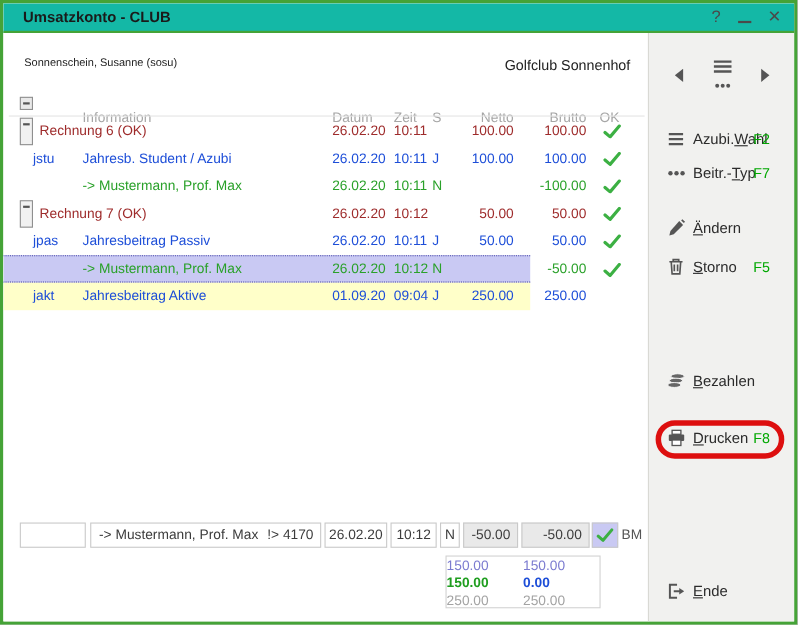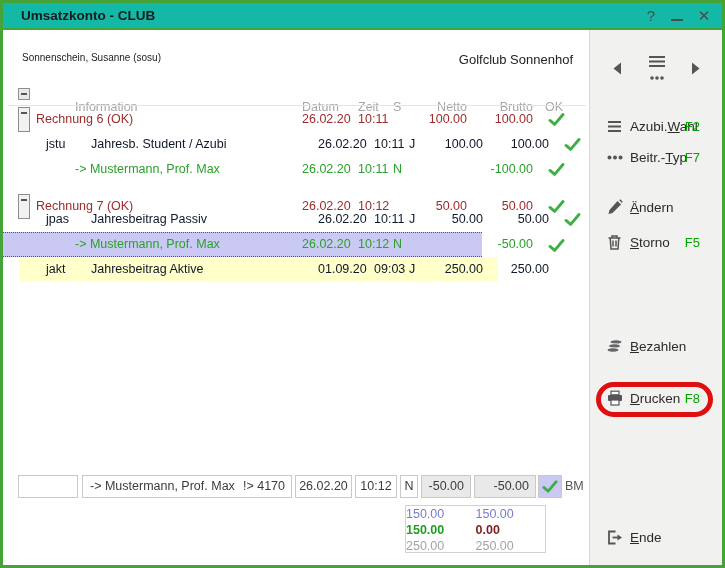--- a/index.html
+++ b/index.html
@@ -43,21 +43,21 @@
   .c-code{left:27px;}
   .c-info{left:72px;}
   .c-datum{left:299px;}
   .c-zeit{left:355px;}
   .c-s{left:390px;}
   .c-netto{left:394px;width:70px;text-align:right;}
   .c-brutto{left:464px;width:66px;text-align:right;}
   .c-ok{left:545px;width:20px;}
   .c-ok svg{margin-top:6px;}
   .t-group{color:#9e2b2b;}
-  .t-item{color:#0f172a;margin-left:16px;}
+  .t-item{color:#1d4ed8;}
   .t-link{color:#2aa12a;}
   .t-sel{background:#c9c9f3;border-top:1px dotted #4747a8;border-bottom:1px dotted #4747a8;
          box-sizing:border-box;}
   .t-sel span{line-height:23px;}
   .t-yellow{background:#ffffc9;}
   
   .ebox{position:absolute;top:445px;height:23px;box-sizing:border-box;border:1px solid #c9c9c9;
         background:#fff;font-size:12.5px;color:#3c3c3c;line-height:21px;white-space:nowrap;}
   .eb-gray{background:#e9e9e9;}
   .eb-check{background:#c9c9f3;text-align:center;}
@@ -68,21 +68,21 @@
   .txt-c{text-align:center;}
   .eb-suffix{position:absolute;left:562px;top:445px;width:22px;height:23px;line-height:23px;
              font-size:12.5px;color:#555;overflow:hidden;}
   
   .totals{position:absolute;left:402px;top:475px;width:141px;height:48px;box-sizing:border-box;
           border:1px solid #d2d2d2;background:#fff;font-size:12.5px;}
   .trow2{display:flex;height:15px;line-height:15px;margin-top:1px;}
   .trow2 span{flex:1;text-align:left;padding-right:8px;}
   .sum-1 span{color:#7b7bd0;}
   .sum-2 .sl{color:#1f9e1f;font-weight:bold;}
-  .sum-2 .sr{color:#7f1d1d;font-weight:bold;}
+  .sum-2 .sr{color:#1d4ed8;font-weight:bold;}
   .sum-3 span{color:#a3a3a3;}
   
   .navbtn{position:absolute;cursor:pointer;}
   .sbitem{position:absolute;left:0;width:132px;height:22px;cursor:pointer;}
   .sbicon{position:absolute;left:16px;top:2px;width:18px;height:18px;}
   .sblabel{position:absolute;left:40px;top:0;line-height:22px;font-size:13.5px;color:#2b2b2b;}
   .sblabel .u{text-decoration:underline;}
   .sbfkey{position:absolute;right:22px;top:0;line-height:22px;font-size:13px;color:#00a800;}
   .red-oval{position:absolute;left:6px;top:352px;width:117px;height:35px;box-sizing:border-box;
             border:5px solid #dd0f0f;border-radius:18px;pointer-events:none;}
@@ -146,21 +146,21 @@
       <span class="c-info">-&gt; Mustermann, Prof. Max</span>
       <span class="c-datum">26.02.20</span>
       <span class="c-zeit">10:11</span>
       <span class="c-s">N</span>
       <span class="c-brutto">-100.00</span>
       <span class="c-ok"><svg width="17" height="13" viewBox="0 0 18 14">
             <path d="M2 8 L7 12.3 L16 1.6" stroke="#3cb043" stroke-width="3.1" fill="none" stroke-linecap="round" stroke-linejoin="round"></path>
           </svg></span>
     </div>
 
-    <div class="trow t-group" style="top:164px">
+    <div class="trow t-group" style="top:152px">
       <span class="minusbox"></span>
       <span class="c-ginfo">Rechnung 7 (OK)</span>
       <span class="c-datum">26.02.20</span>
       <span class="c-zeit">10:12</span>
       <span class="c-netto">50.00</span>
       <span class="c-brutto">50.00</span>
       <span class="c-ok"><svg width="17" height="13" viewBox="0 0 18 14">
             <path d="M2 8 L7 12.3 L16 1.6" stroke="#3cb043" stroke-width="3.1" fill="none" stroke-linecap="round" stroke-linejoin="round"></path>
           </svg></span>
     </div>
@@ -186,21 +186,21 @@
       <span class="c-brutto">-50.00</span>
       <span class="c-ok"><svg width="17" height="13" viewBox="0 0 18 14">
             <path d="M2 8 L7 12.3 L16 1.6" stroke="#3cb043" stroke-width="3.1" fill="none" stroke-linecap="round" stroke-linejoin="round"></path>
           </svg></span>
     </div>
 
     <div class="trow t-item t-yellow no-ok" style="top:227px">
       <span class="c-code">jakt</span>
       <span class="c-info">Jahresbeitrag Aktive</span>
       <span class="c-datum">01.09.20</span>
-      <span class="c-zeit">09:03</span>
+      <span class="c-zeit">09:04</span>
       <span class="c-s">J</span>
       <span class="c-netto">250.00</span>
       <span class="c-brutto">250.00</span>
 
     </div>
 
     <div class="ebox" style="left:15px;width:60px;"></div>
     <div class="ebox eb-name" style="left:79px;width:210px;">
       <span class="nm">-&gt; Mustermann, Prof. Max</span>
       <span class="ref">!&gt; 4170</span>

